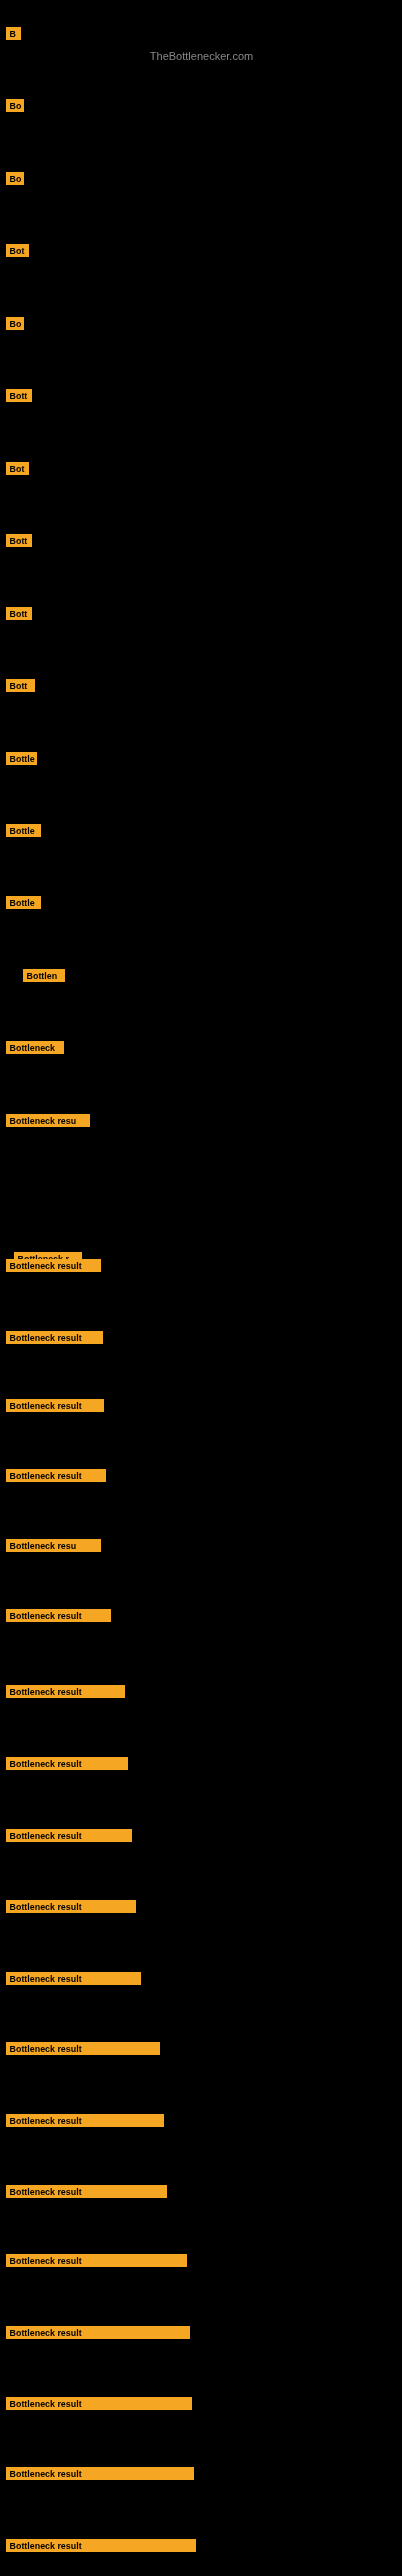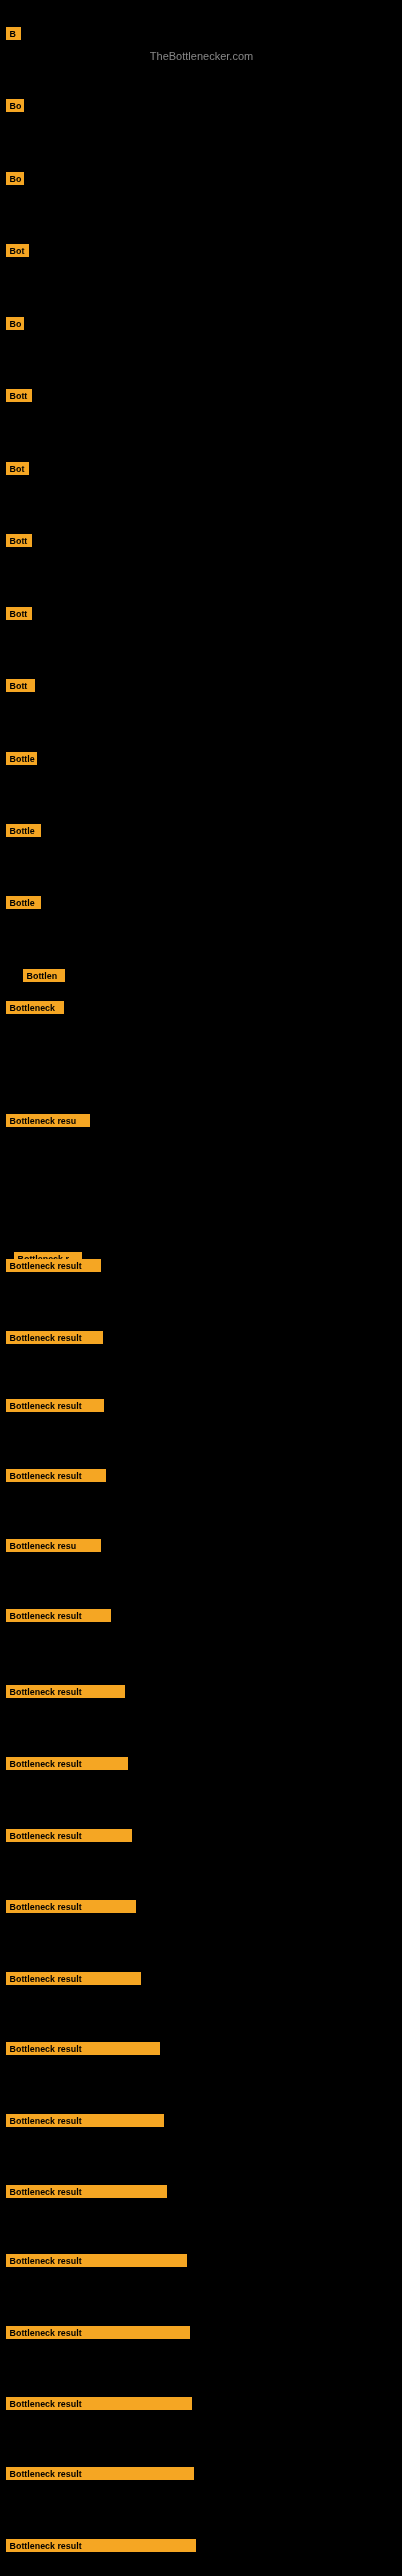--- a/index.html
+++ b/index.html
@@ -89,21 +89,21 @@
     </div>
     <div class="item-row" style="position: absolute; top: 797px; left: 0px; width: 100%;">
       <div class="item-label" style="width: 35px;">Bottle</div>
     </div>
     <div class="item-row" style="position: absolute; top: 869px; left: 0px; width: 100%;">
       <div class="item-label" style="width: 35px;">Bottle</div>
     </div>
     <div class="item-row" style="position: absolute; top: 942px; left: 17px; width: 100%;">
       <div class="item-label" style="width: 42px;">Bottlen</div>
     </div>
-    <div class="item-row" style="position: absolute; top: 974px; left: 0px; width: 100%;">
+    <div class="item-row" style="position: absolute; top: 1014px; left: 0px; width: 100%;">
       <div class="item-label" style="width: 58px;">Bottleneck</div>
     </div>
     <div class="item-row" style="position: absolute; top: 1087px; left: 0px; width: 100%;">
       <div class="item-label" style="width: 84px;">Bottleneck resu</div>
     </div>
     <div class="item-row" style="position: absolute; top: 1225px; left: 0px; width: 100%; margin-left: 8px;">
       <div class="item-label" style="width: 68px;">Bottleneck r</div>
     </div>
     <div class="item-row" style="position: absolute; top: 1232px; left: 0px; width: 100%;">
       <div class="item-label" style="width: 95px;">Bottleneck result</div>

